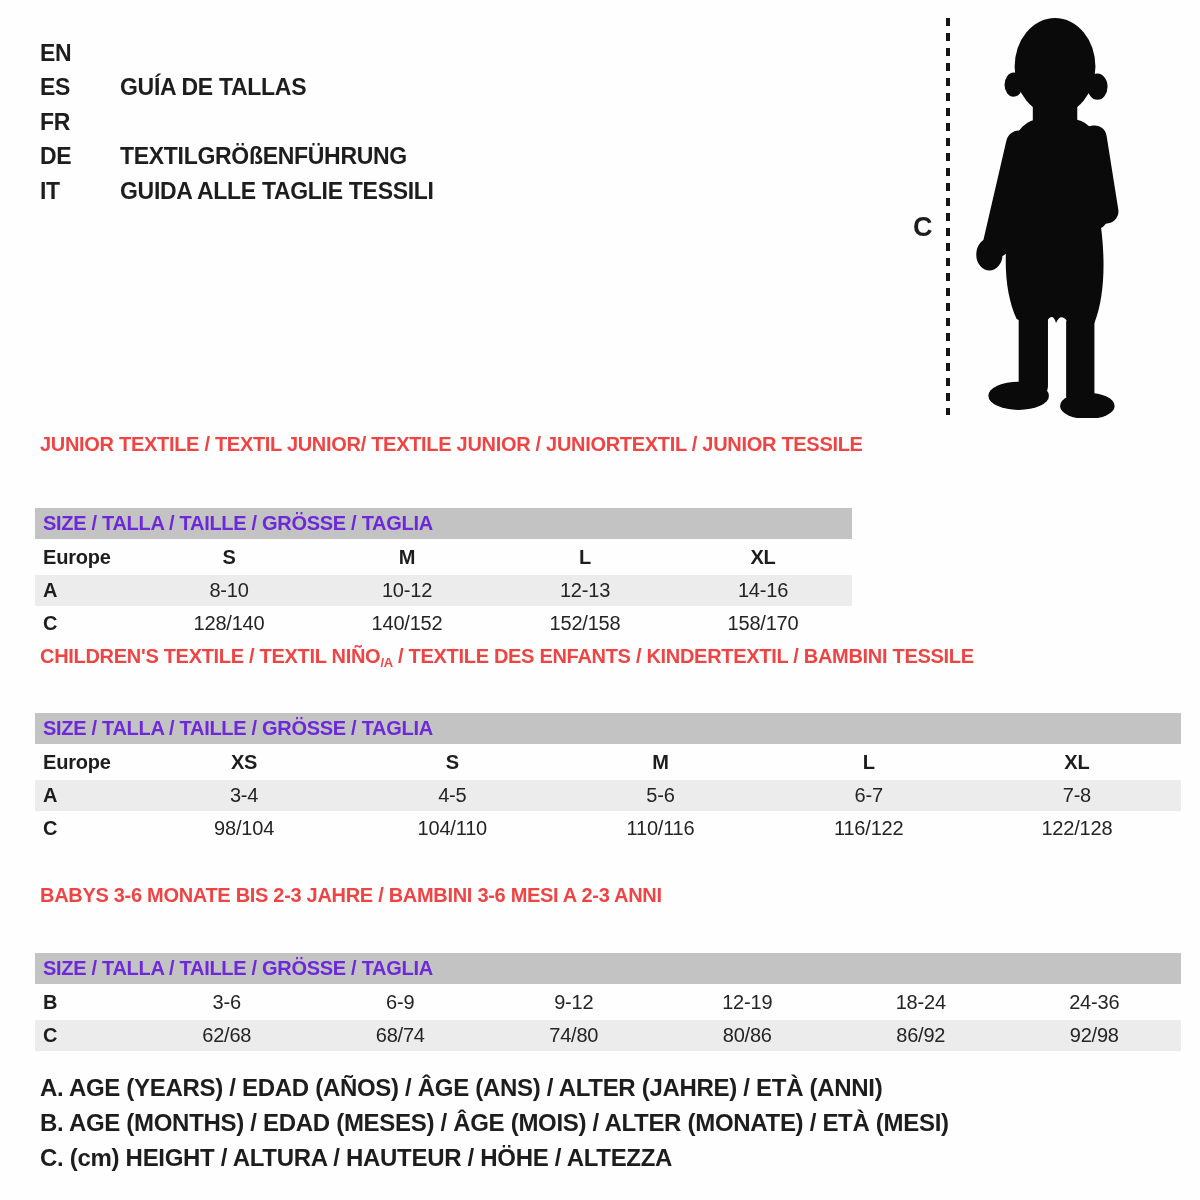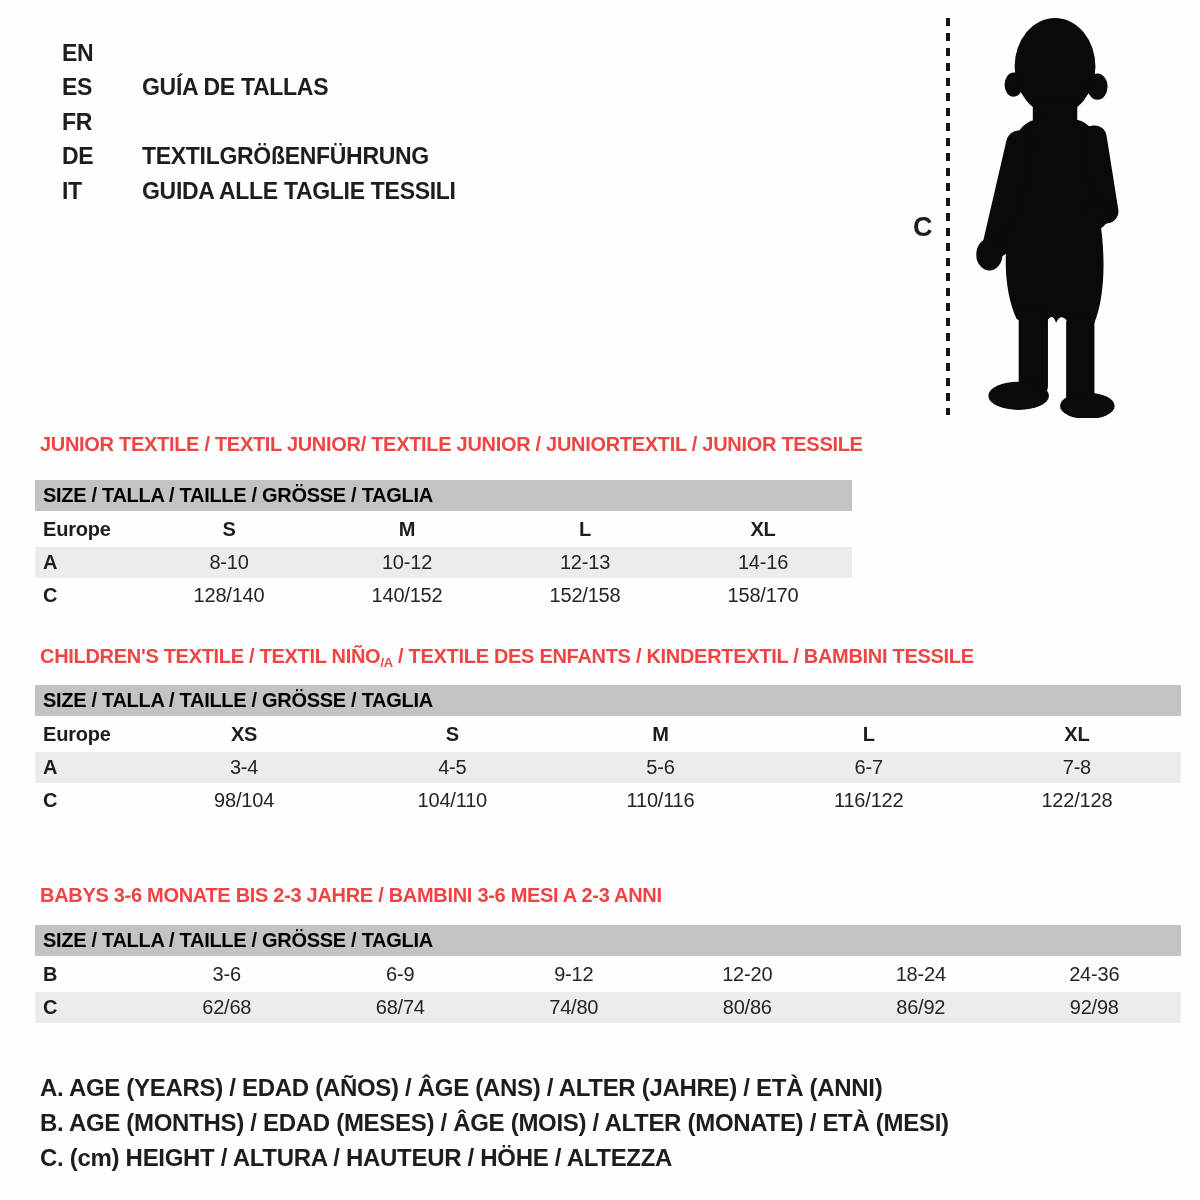--- a/index.html
+++ b/index.html
@@ -6,41 +6,41 @@
   html,body { background:#ffffff; }
   body { font-family:"Liberation Sans", sans-serif; color:#1d1d1d; }
   #canvas {
     position:relative; width:1200px; height:1200px; background:#fefefe;
     overflow:hidden;
   }
 
   
   .lang-block { position:absolute; left:40px; top:36px; }
   .lang-row { display:flex; height:34.5px; align-items:center;
-              font-weight:700; font-size:23px; letter-spacing:-0.3px;margin-left:22px; }
+              font-weight:700; font-size:23px; letter-spacing:-0.3px; }
   .lang-code { width:80px; }
   .lang-label { white-space:nowrap; }
 
   
   .measure-label { position:absolute; left:913px; top:212px;
                    font-size:27px; font-weight:700; }
   .measure-line { position:absolute; left:946px; top:18px; width:4px; height:397px;
                   background:repeating-linear-gradient(to bottom,#141414 0 8px,transparent 8px 15px); }
   .silhouette { position:absolute; left:963px; top:14px; width:178px; height:404px; }
 
   
   .section-title { position:absolute; left:40px; font-weight:700; font-size:20px;
                    letter-spacing:-0.3px; white-space:nowrap; color:#ef4444; }
   .sub-a { font-size:13px; vertical-align:-4px; }
 
   
   .size-table { position:absolute; left:35px; }
   .tbl-size-bar { height:31px; display:flex; align-items:center; padding-left:8px;
                   background:#c3c3c3; font-weight:700; font-size:20px;
-                  letter-spacing:-0.3px; color:#000000; margin-bottom:3px; }
+                  letter-spacing:-0.3px; color:#6d28d9; margin-bottom:3px;margin-top:28px; }
   .trow { display:grid; height:31px; align-items:center; margin-bottom:2px;
           font-size:20px; letter-spacing:-0.2px; }
   .trow.shade { background:#ececec; }
   .trow .lbl { padding-left:8px; font-weight:700; }
   .trow .cell { text-align:center; font-weight:400; color:#242424; }
   .trow.head .cell { font-weight:700; color:#1d1d1d; }
 
   .tbl-junior   { width:817px; }
   .tbl-junior   .trow { grid-template-columns:105px repeat(4,1fr); }
   .tbl-children { width:1146px; }
@@ -176,21 +176,21 @@
 
   <div class="section-title" style="top:884px;">BABYS 3-6 MONATE BIS 2-3 JAHRE / BAMBINI 3-6 MESI A 2-3 ANNI</div>
 
   <div class="size-table tbl-babies" style="top:925px;">
     <div class="tbl-size-bar">SIZE / TALLA / TAILLE / GRÖSSE / TAGLIA</div>
     <div class="trow">
       <span class="lbl">B</span>
       <span class="cell">3-6</span>
       <span class="cell">6-9</span>
       <span class="cell">9-12</span>
-      <span class="cell">12-20</span>
+      <span class="cell">12-19</span>
       <span class="cell">18-24</span>
       <span class="cell">24-36</span>
     </div>
     <div class="trow shade">
       <span class="lbl">C</span>
       <span class="cell">62/68</span>
       <span class="cell">68/74</span>
       <span class="cell">74/80</span>
       <span class="cell">80/86</span>
       <span class="cell">86/92</span>

